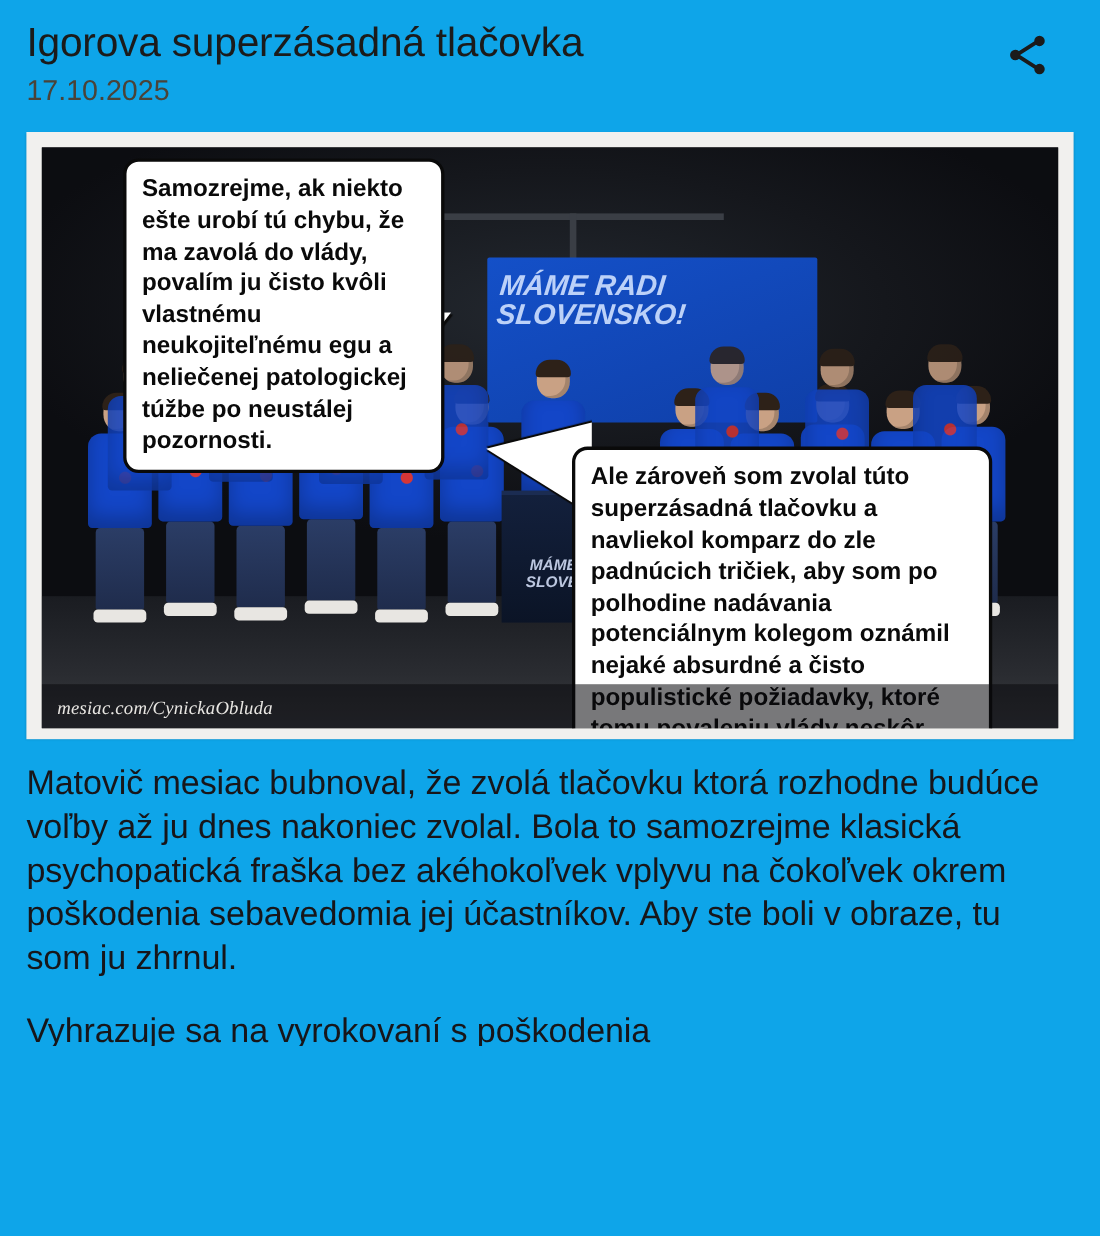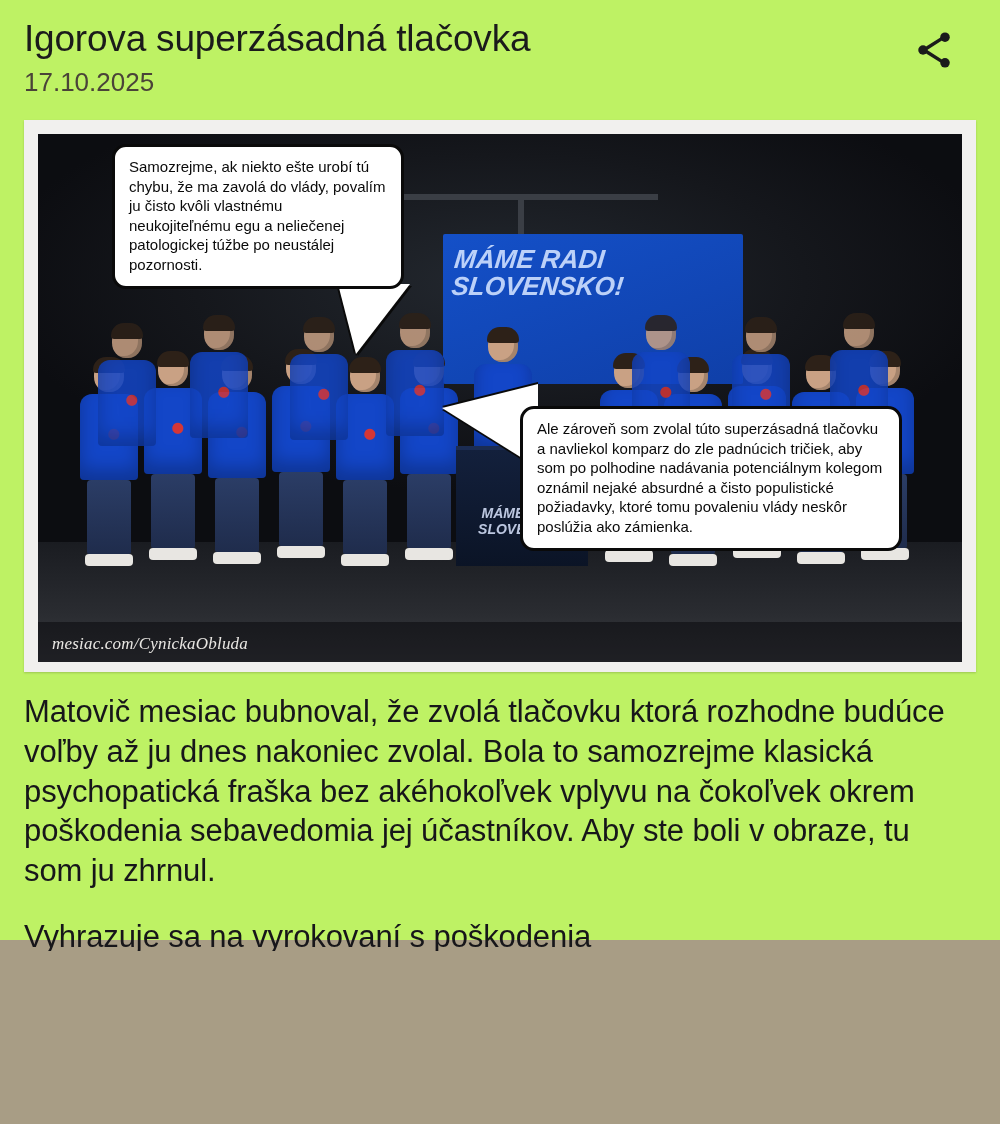--- a/index.html
+++ b/index.html
@@ -8,22 +8,22 @@
     padding: 0;
     width: 1000px;
     height: 1124px;
     overflow: hidden;
     background: #a89d85;
     font-family: "Liberation Sans", sans-serif;
   }
   .page {
     position: relative;
     width: 1000px;
-    height: 940px;
-    background: #bef264;
+    height: 1124px;
+    background: #0ea5e9;
   }
 
   
   .header {
     position: relative;
     padding: 18px 24px 0 24px;
   }
   .post-title {
     font-size: 37px;
     line-height: 1.12;
@@ -161,23 +161,23 @@
   }
 
   
   .bubble {
     position: absolute;
     background: #ffffff;
     border: 3px solid #0a0a0a;
     border-radius: 14px;
     padding: 10px 14px 12px 14px;
     color: #0a0a0a;
-    font-size: 15px;
+    font-size: 22px;
     line-height: 1.3;
-    font-weight: 400;
+    font-weight: 700;
   }
   .bubble-top { left: 74px; top: 10px; width: 292px; }
   .bubble-bottom { left: 482px; top: 272px; width: 382px; }
   .tail {
     position: absolute;
     width: 0; height: 0;
   }
   .tail-top {
     left: 300px; top: 150px;
     border-left: 18px solid transparent;

